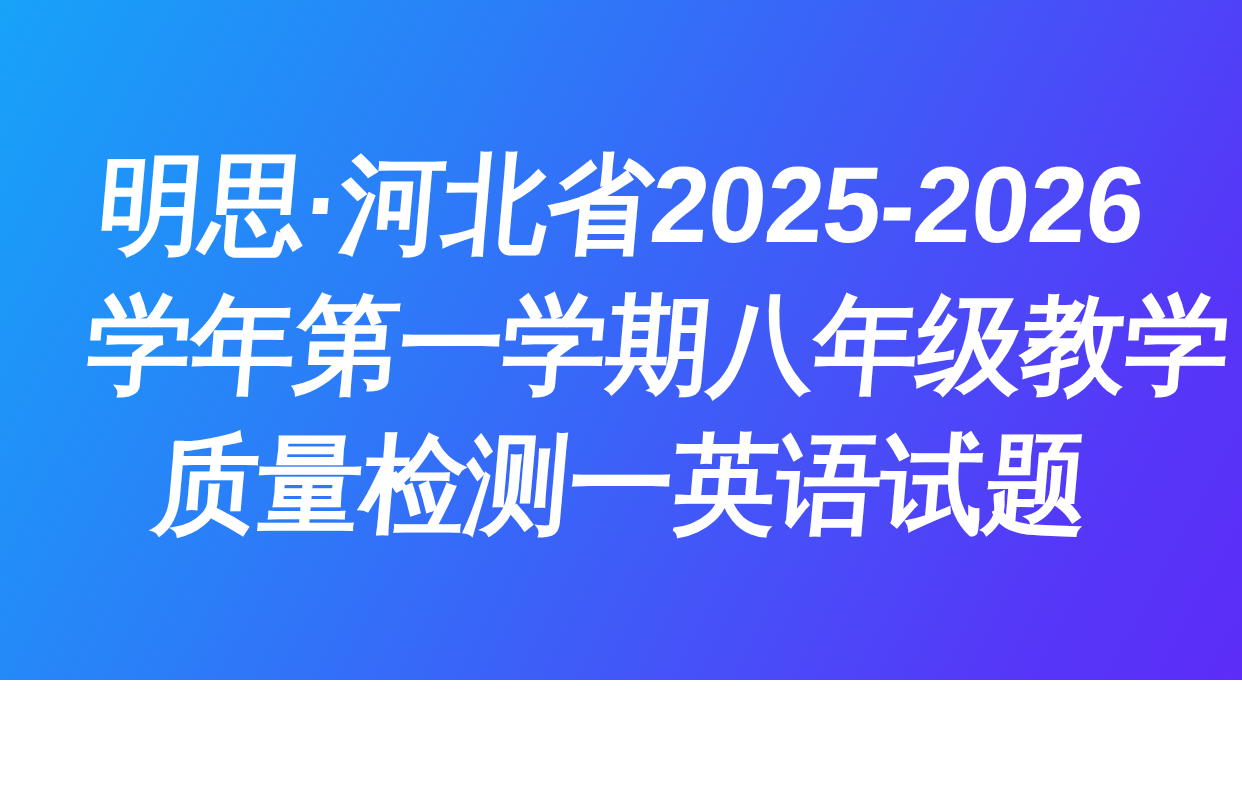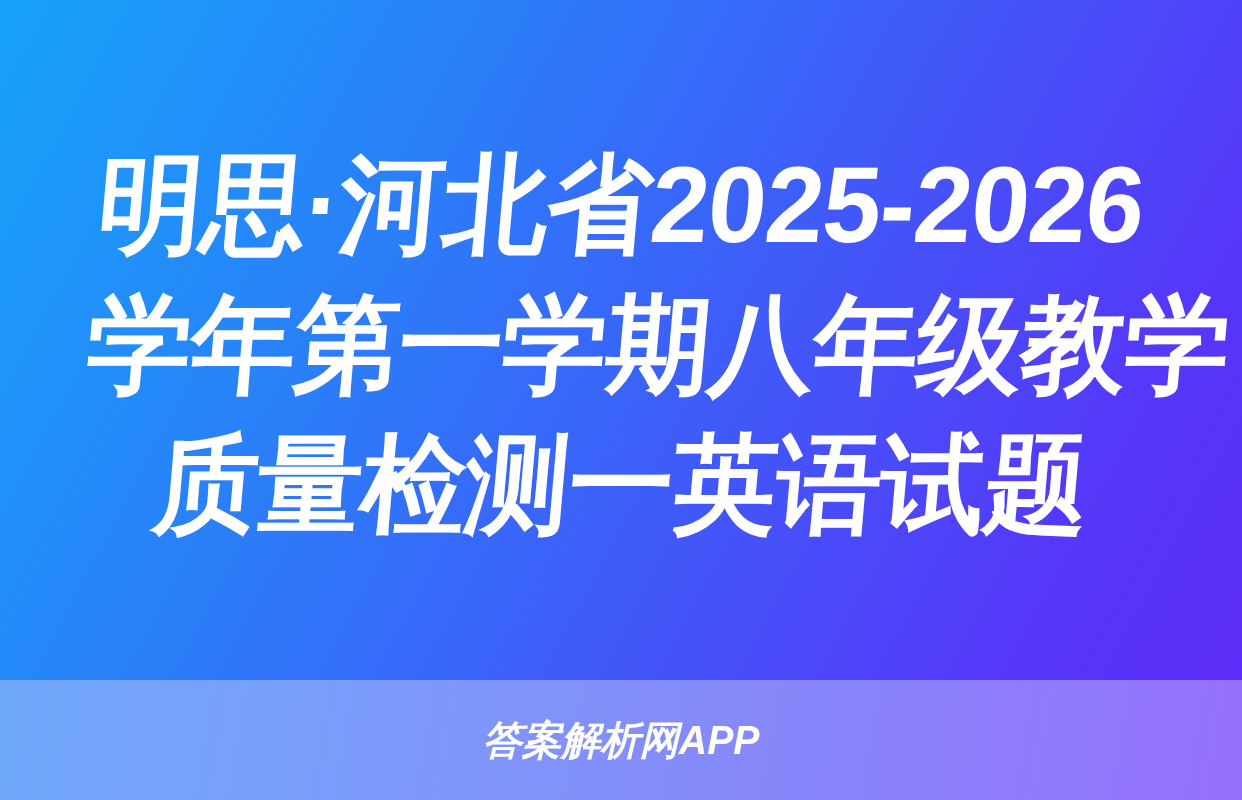--- a/index.html
+++ b/index.html
@@ -94,17 +94,14 @@
 <div class="card">
 
   <div class="hero">
     <div class="title-block">
       <span class="title-line">明思·河北省2025-2026</span>
       <span class="title-line">学年第一学期八年级教学</span>
       <span class="title-line">质量检测一英语试题</span>
     </div>
   </div>
 
-  <div class="footer-band">
-    <span class="footer-text">答案解析网APP</span>
-  </div>
 
 </div>
 
 </body></html>

